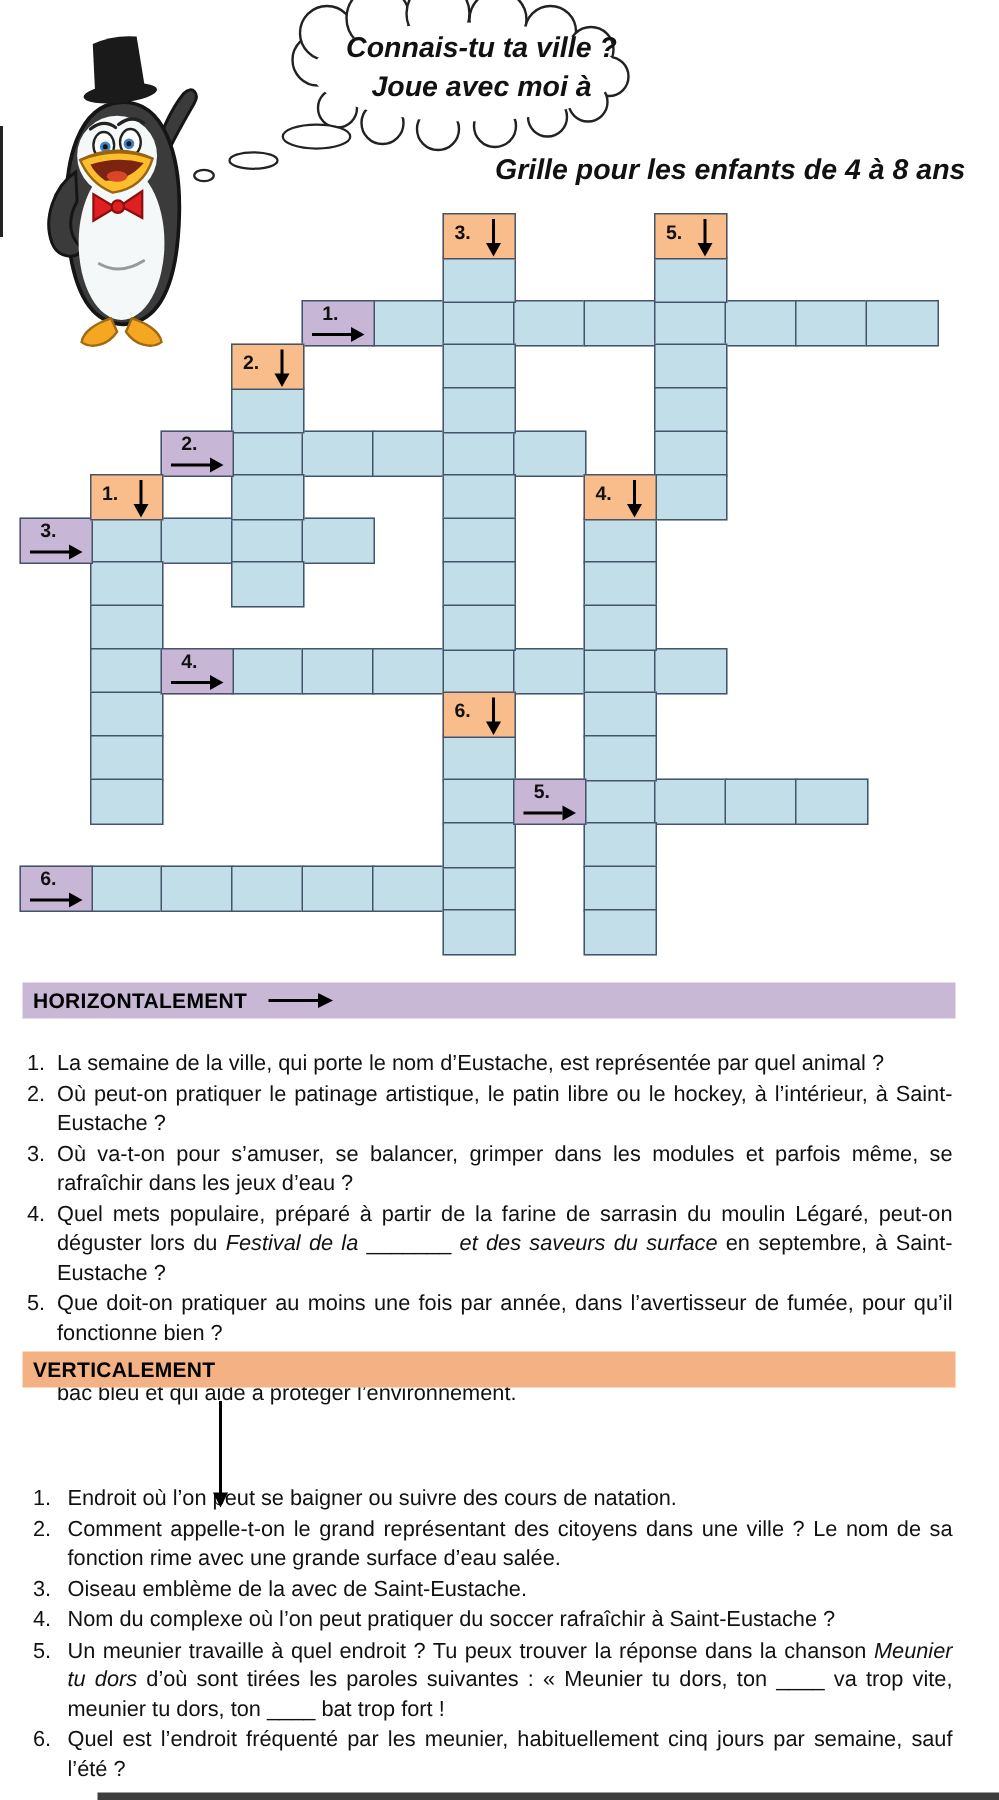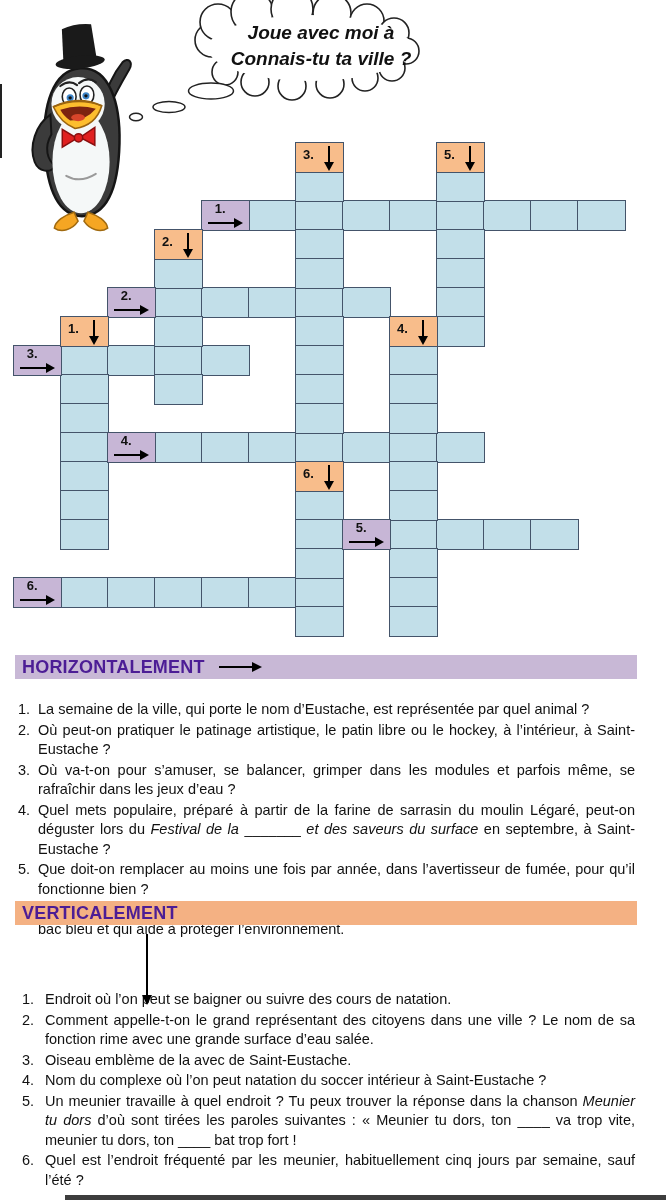--- a/index.html
+++ b/index.html
@@ -35,21 +35,21 @@
   .num-h::before{content:"";position:absolute;left:6px;right:15px;bottom:6px;height:2px;background:#000;}
   .num-h::after{content:"";position:absolute;right:6px;bottom:2px;width:0;height:0;
     border-left:9px solid #000;border-top:5px solid transparent;border-bottom:5px solid transparent;}
   .num-v::before{content:"";position:absolute;top:3px;bottom:9px;left:32px;width:2px;background:#000;}
   .num-v::after{content:"";position:absolute;bottom:1px;left:28px;width:0;height:0;
     border-top:9px solid #000;border-left:5px solid transparent;border-right:5px solid transparent;}
   
   .band{position:absolute;left:15px;width:622px;height:24px;display:flex;align-items:center;}
   .band-h{top:655px;background:#c8b8d6;}
   .band-v{top:901px;background:#f4b183;}
-  .band .label{font-weight:bold;font-size:18px;padding-left:7px;color:#4c1d95;letter-spacing:.2px;}
+  .band .label{font-weight:bold;font-size:14px;padding-left:7px;color:#000000;letter-spacing:.2px;}
   .h-arrow{position:relative;margin-left:14px;width:34px;height:2px;background:#000;display:inline-block;}
   .h-arrow::after{content:"";position:absolute;right:-9px;top:-4px;width:0;height:0;
     border-left:10px solid #000;border-top:5px solid transparent;border-bottom:5px solid transparent;}
   .v-arrow{position:absolute;left:146px;top:934px;width:2px;height:62px;background:#000;z-index:3;}
   .v-arrow::after{content:"";position:absolute;left:-4px;bottom:-9px;width:0;height:0;
     border-top:10px solid #000;border-left:5px solid transparent;border-right:5px solid transparent;}
   
   .clues{position:absolute;left:15px;width:622px;font-size:14.5px;line-height:19.5px;color:#111;}
   #across-list{top:700px;}
   #down-list{top:990px;}
@@ -122,24 +122,25 @@
     </g>
     <ellipse cx="190" cy="48" rx="102" ry="33" fill="#ffffff"></ellipse>
     <g fill="#ffffff" stroke="#222" stroke-width="1.5">
       <ellipse cx="91" cy="91" rx="22.5" ry="8"></ellipse>
       <ellipse cx="49" cy="107" rx="16" ry="5.5"></ellipse>
       <ellipse cx="16" cy="117" rx="6.5" ry="3.8"></ellipse>
     </g>
   </svg>
 
   <div class="bubble-text">
+    <div>Connais-tu ta ville ?</div>
     <div>Joue avec moi à</div>
-    <div>Connais-tu ta ville ?</div>
   </div>
 
+  <div class="subtitle">Grille pour les enfants de 4 à 8 ans</div>
 
   <div class="left-artifact"></div>
 
   <div id="grid">
       <div class="cell letter" style="left: 248px; top: 200px;"></div>
       <div class="cell letter" style="left: 295px; top: 200px;"></div>
       <div class="cell letter" style="left: 342px; top: 200px;"></div>
       <div class="cell letter" style="left: 389px; top: 200px;"></div>
       <div class="cell letter" style="left: 436px; top: 200px;"></div>
       <div class="cell letter" style="left: 483px; top: 200px;"></div>
@@ -258,21 +259,21 @@
       <div class="clue">
         <span class="cnum">3.</span>
         <div class="ctext">Où va-t-on pour s’amuser, se balancer, grimper dans les modules et parfois même, se rafraîchir dans les jeux d’eau ?</div>
       </div>
       <div class="clue">
         <span class="cnum">4.</span>
         <div class="ctext">Quel mets populaire, préparé à partir de la farine de sarrasin du moulin Légaré, peut-on déguster lors du <i>Festival de la </i>_______ <i>et des saveurs du surface</i> en septembre, à Saint-Eustache ?</div>
       </div>
       <div class="clue">
         <span class="cnum">5.</span>
-        <div class="ctext">Que doit-on remplacer au moins une fois par année, dans l’avertisseur de fumée, pour qu’il fonctionne bien ?</div>
+        <div class="ctext">Que doit-on pratiquer au moins une fois par année, dans l’avertisseur de fumée, pour qu’il fonctionne bien ?</div>
       </div>
       <div class="clue">
         <span class="cnum">6.</span>
         <div class="ctext">Action que l’on fait lorsqu’on met du papier, du carton, du verre, des année de conserve au bac bleu et qui aide à protéger l’environnement.</div>
       </div>
     </div>
 
   <div class="band band-v">
     <span class="label">VERTICALEMENT</span>
   </div>
@@ -285,21 +286,21 @@
       <div class="clue">
         <span class="cnum">2.</span>
         <div class="ctext">Comment appelle-t-on le grand représentant des citoyens dans une ville ? Le nom de sa fonction rime avec une grande surface d’eau salée.</div>
       </div>
       <div class="clue">
         <span class="cnum">3.</span>
         <div class="ctext">Oiseau emblème de la avec de Saint-Eustache.</div>
       </div>
       <div class="clue">
         <span class="cnum">4.</span>
-        <div class="ctext">Nom du complexe où l’on peut natation du soccer intérieur à Saint-Eustache ?</div>
+        <div class="ctext">Nom du complexe où l’on peut pratiquer du soccer rafraîchir à Saint-Eustache ?</div>
       </div>
       <div class="clue">
         <span class="cnum">5.</span>
         <div class="ctext">Un meunier travaille à quel endroit ? Tu peux trouver la réponse dans la chanson <i>Meunier tu dors</i> d’où sont tirées les paroles suivantes : « Meunier tu dors, ton ____ va trop vite, meunier tu dors, ton ____ bat trop fort !</div>
       </div>
       <div class="clue">
         <span class="cnum">6.</span>
         <div class="ctext">Quel est l’endroit fréquenté par les meunier, habituellement cinq jours par semaine, sauf l’été ?</div>
       </div>
     </div>

